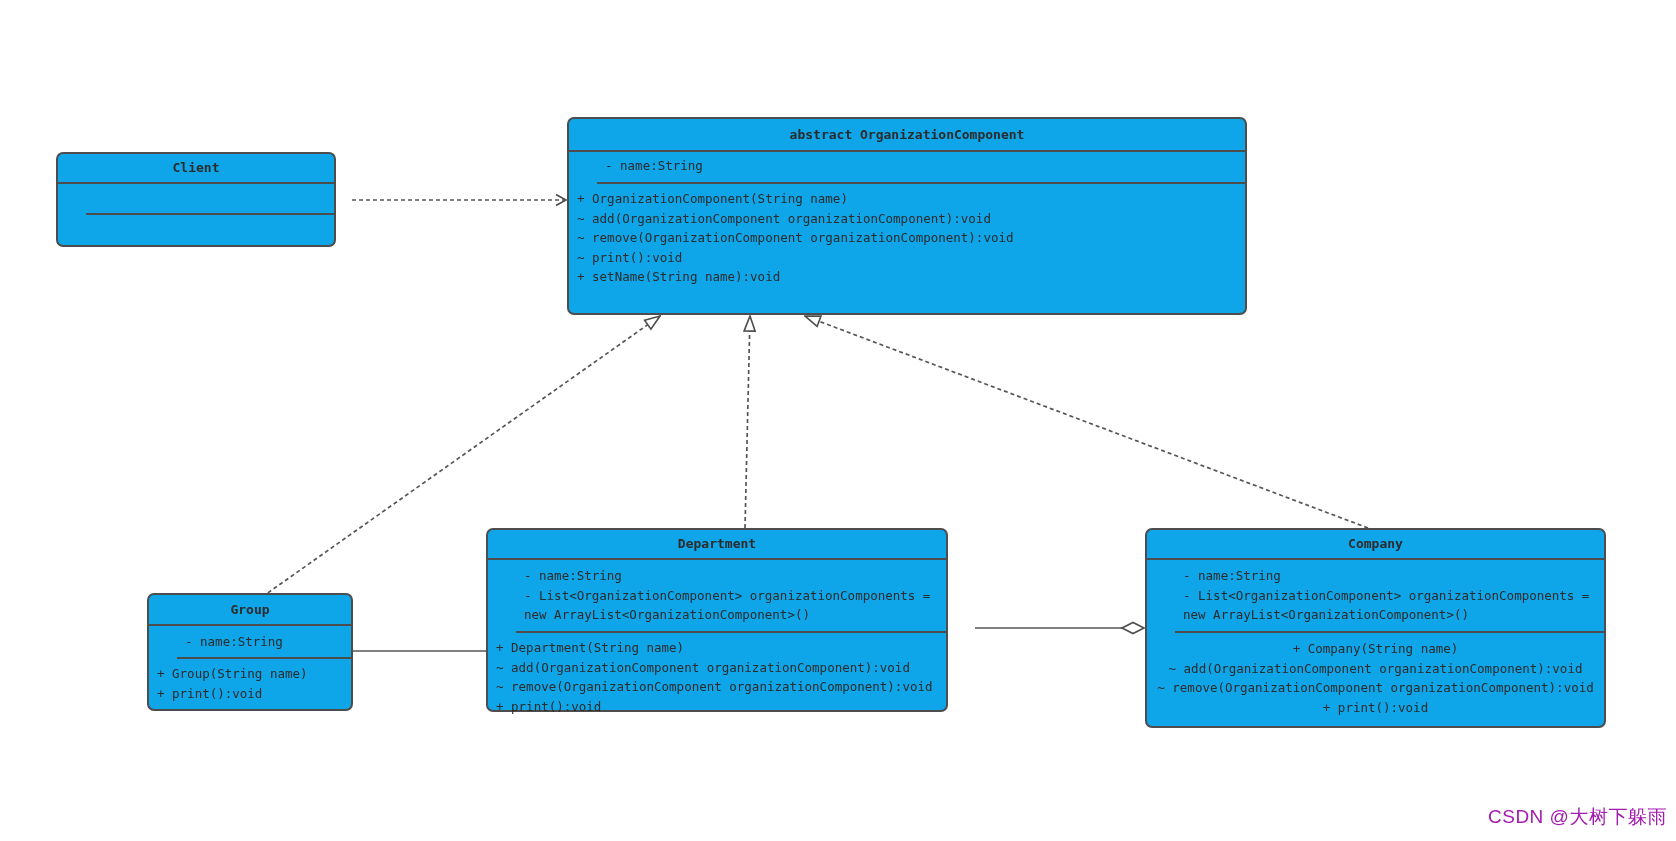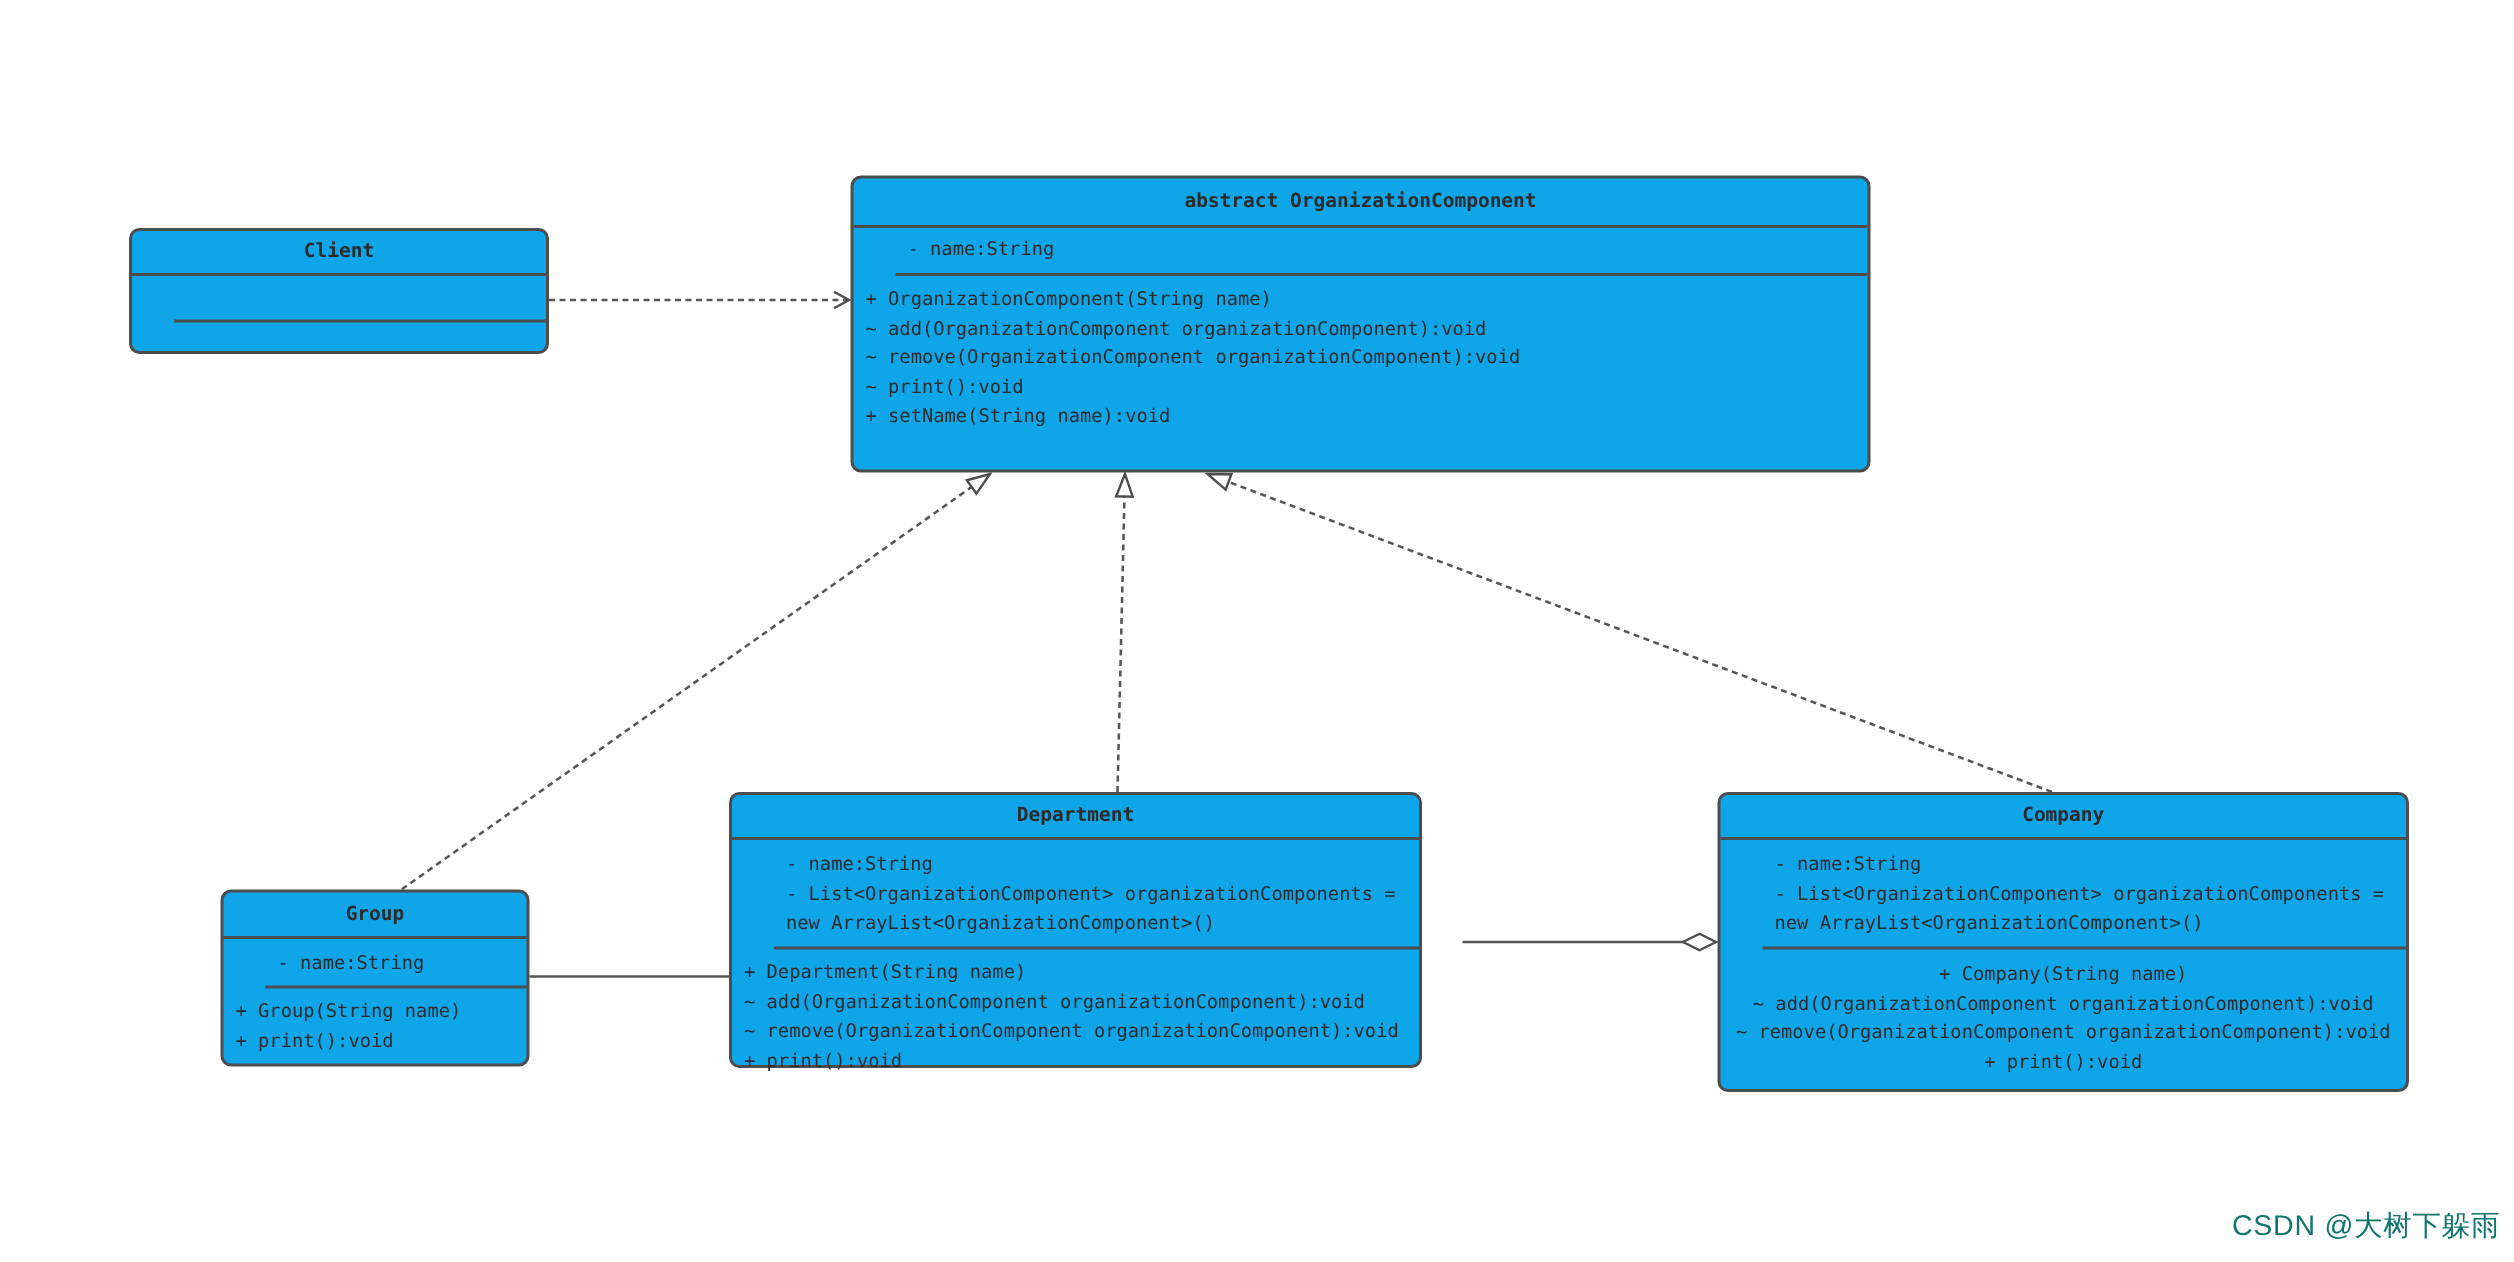--- a/index.html
+++ b/index.html
@@ -16,21 +16,21 @@
   .uml-title{
     border-bottom:2px solid #4d4d4d;text-align:center;font-weight:700;font-size:13px;
     white-space:nowrap;overflow:hidden;
   }
   .uml-attrs{border-bottom:2px solid #4d4d4d;margin-left:28px;}
   .uml-attrs,.uml-methods{padding-left:8px;padding-right:8px;}
   .uml-line{line-height:19.5px;white-space:normal;word-break:normal;}
   .uml-line.nowrap{white-space:nowrap;}
 
   
-  #box-client{left:86px;top:152px;width:280px;height:84px;}
+  #box-client{left:56px;top:152px;width:280px;height:95px;}
   #box-client .uml-title{height:30px;line-height:28px;}
   #box-client .uml-attrs{height:31px;}
   #box-client .uml-methods{padding-top:4px;}
 
   
   #box-org{left:567px;top:117px;width:680px;height:198px;}
   #box-org .uml-title{height:33px;line-height:31px;}
   #box-org .uml-attrs{height:32px;padding-top:4px;}
   #box-org .uml-methods{padding-top:5px;}
 
@@ -48,21 +48,21 @@
 
   
   #box-company{left:1145px;top:528px;width:461px;height:200px;}
   #box-company .uml-title{height:30px;line-height:28px;}
   #box-company .uml-attrs{height:73px;padding-top:6px;}
   #box-company .uml-methods{padding-top:6px;text-align:center;}
 
   .watermark{
     position:absolute;left:1488px;top:804px;
     font-family:"Liberation Sans","DejaVu Sans",sans-serif;
-    font-size:19px;color:#0f766e;letter-spacing:0.5px;white-space:nowrap;
+    font-size:19px;color:#a21caf;letter-spacing:0.5px;white-space:nowrap;
   }
 </style>
 </head>
 <body>
 
 <div id="canvas">
 
   <svg id="connectors" viewBox="0 0 1676 841" xmlns="http://www.w3.org/2000/svg">
     <defs>
       <marker id="mk-triangle" markerUnits="userSpaceOnUse" markerWidth="18" markerHeight="14" viewBox="0 0 18 14" refX="16.5" refY="7" orient="auto">

